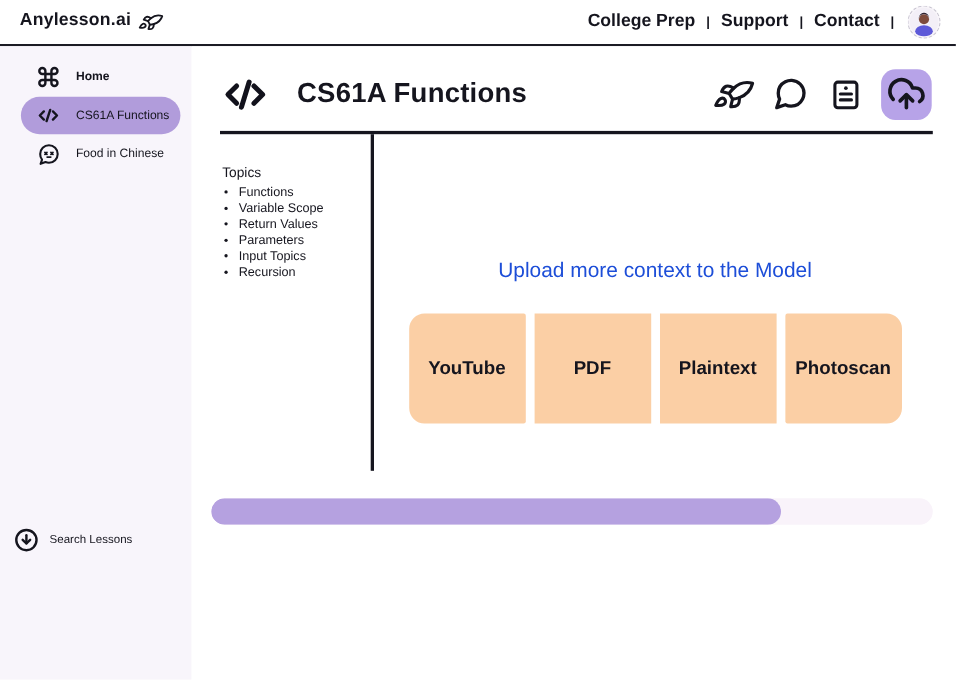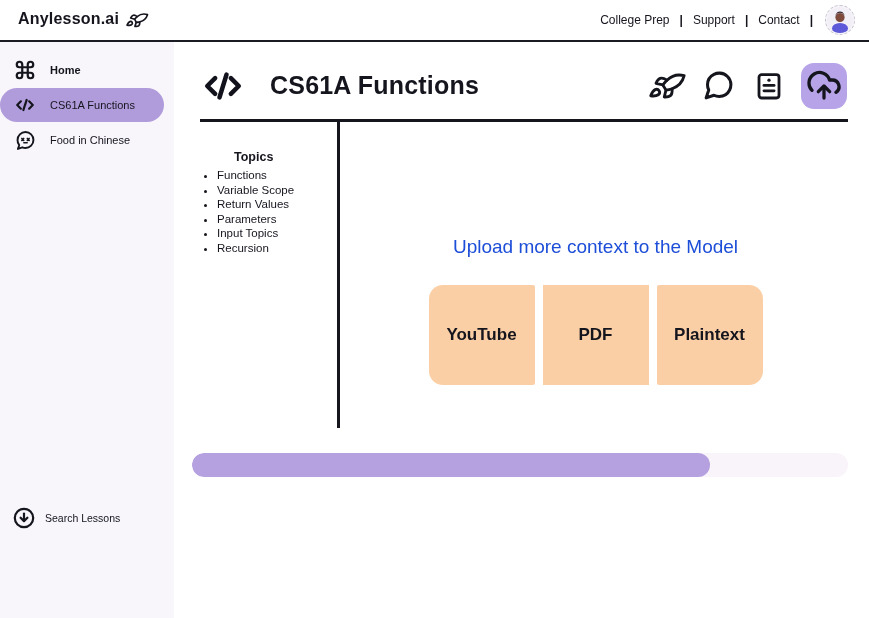--- a/index.html
+++ b/index.html
@@ -18,51 +18,52 @@
     display: flex; align-items: center;
     padding: 0 14px 0 18px;
     background: #ffffff;
     border-bottom: 2px solid #1b1b24;
   }
   .brand { display: flex; align-items: flex-start; gap: 8px; cursor: pointer; }
   .brand-text { font-size: 16px; font-weight: 800; letter-spacing: .2px; }
   .icon { display: inline-flex; align-items: center; justify-content: center; }
   .icon svg { display: block; }
   .topnav { margin-left: auto; display: flex; align-items: center; gap: 10px; }
-  .topnav a { font-size: 12px; font-weight: 400; color: #15151e; text-decoration: none; }
+  .topnav a { font-size: 16px; font-weight: 700; color: #15151e; text-decoration: none; }
   .sep { font-size: 12px; font-weight: 600; color: #15151e; }
   .avatar {
     width: 30px; height: 30px; border-radius: 50%;
     border: 1px dashed #c6c2cf; background: #f7f4f9;
     display: flex; align-items: center; justify-content: center;
     overflow: hidden; cursor: pointer; margin-left: 2px;
   }
 
   
   .body { flex: 1; display: flex; min-height: 0; }
 
   
   .sidebar {
     width: 174px; flex: 0 0 174px;
     background: #f8f5fb;
     position: relative;
     padding-top: 10px;
+    padding-left: 19px;
   }
   .side-item {
     height: 34px; margin: 1px 10px 1px 0;
     display: flex; align-items: center; gap: 13px;
     padding-left: 13px; border-radius: 18px;
     cursor: pointer; font-size: 11px; color: #15151e;
   }
   .side-item .icon { width: 24px; }
   .side-item.active { background: #b19cdb; }
   .side-label-bold { font-weight: 700; }
   .side-label { font-weight: 500; }
   .sidebar-footer {
-    position: absolute; top: 463px; left: 0;
+    position: absolute; top: 436px; left: 0;
     display: flex; align-items: center; gap: 9px;
     padding-left: 12px; height: 26px; cursor: pointer;
   }
   .sidebar-footer .label { font-size: 10.5px; font-weight: 500; }
 
   
   .main { flex: 1; display: flex; flex-direction: column; background: #ffffff; }
   .main-header {
     height: 77px; display: flex; align-items: center;
     padding: 10px 22px 0 26px;
@@ -78,21 +79,21 @@
     width: 46px; height: 46px; background: #b7a3e8; border-radius: 13px;
   }
   .rule-h { height: 3px; background: #15151e; margin: 0 21px 0 26px; }
 
   .content { display: flex; height: 306px; }
   .topics-col {
     width: 166px; flex: 0 0 166px;
     border-right: 3px solid #15151e;
     padding: 28px 0 0 28px;
   }
-  .topics-heading { font-size: 12.5px; font-weight: 700; margin-left: 32px; }
+  .topics-heading { font-size: 12.5px; font-weight: 400; }
   .topics-list { margin: 4px 0 0 0; padding-left: 15px; list-style: disc; }
   .topics-list li { font-size: 11.5px; line-height: 14.6px; }
 
   .upload-col { flex: 1; padding-right: 18px; display: flex; flex-direction: column; align-items: center; }
   .upload-heading { margin-top: 114px; font-size: 19px; font-weight: 400; color: #1d4ed8; }
   .btn-group { margin-top: 27px; display: flex; gap: 8px; }
   .seg-btn {
     width: 106px; height: 100px; border: none; cursor: pointer;
     background: #fbcfa5; color: #15151e;
     font-family: "Liberation Sans", sans-serif;
@@ -267,20 +268,21 @@
             <li>Recursion</li>
           </ul>
         </div>
 
         <div class="upload-col">
           <div class="upload-heading">Upload more context to the Model</div>
           <div class="btn-group">
             <button class="seg-btn">YouTube</button>
             <button class="seg-btn">PDF</button>
             <button class="seg-btn">Plaintext</button>
+            <button class="seg-btn">Photoscan</button>
           </div>
         </div>
       </div>
 
       <div class="progress-track">
         <div class="progress-fill" style="width: 79%;"></div>
       </div>
 
     </main>
   </div>

